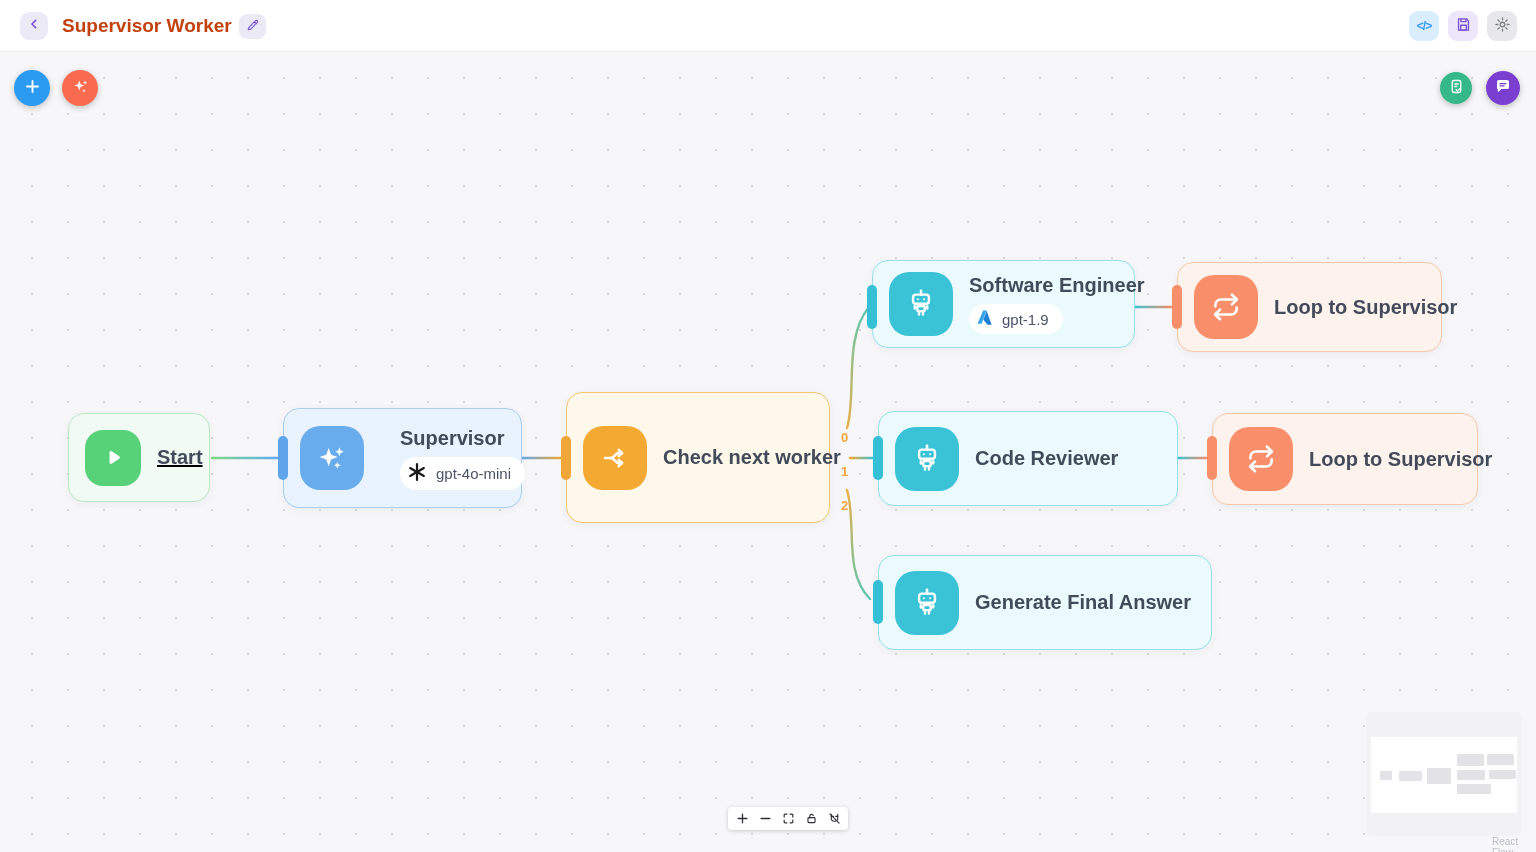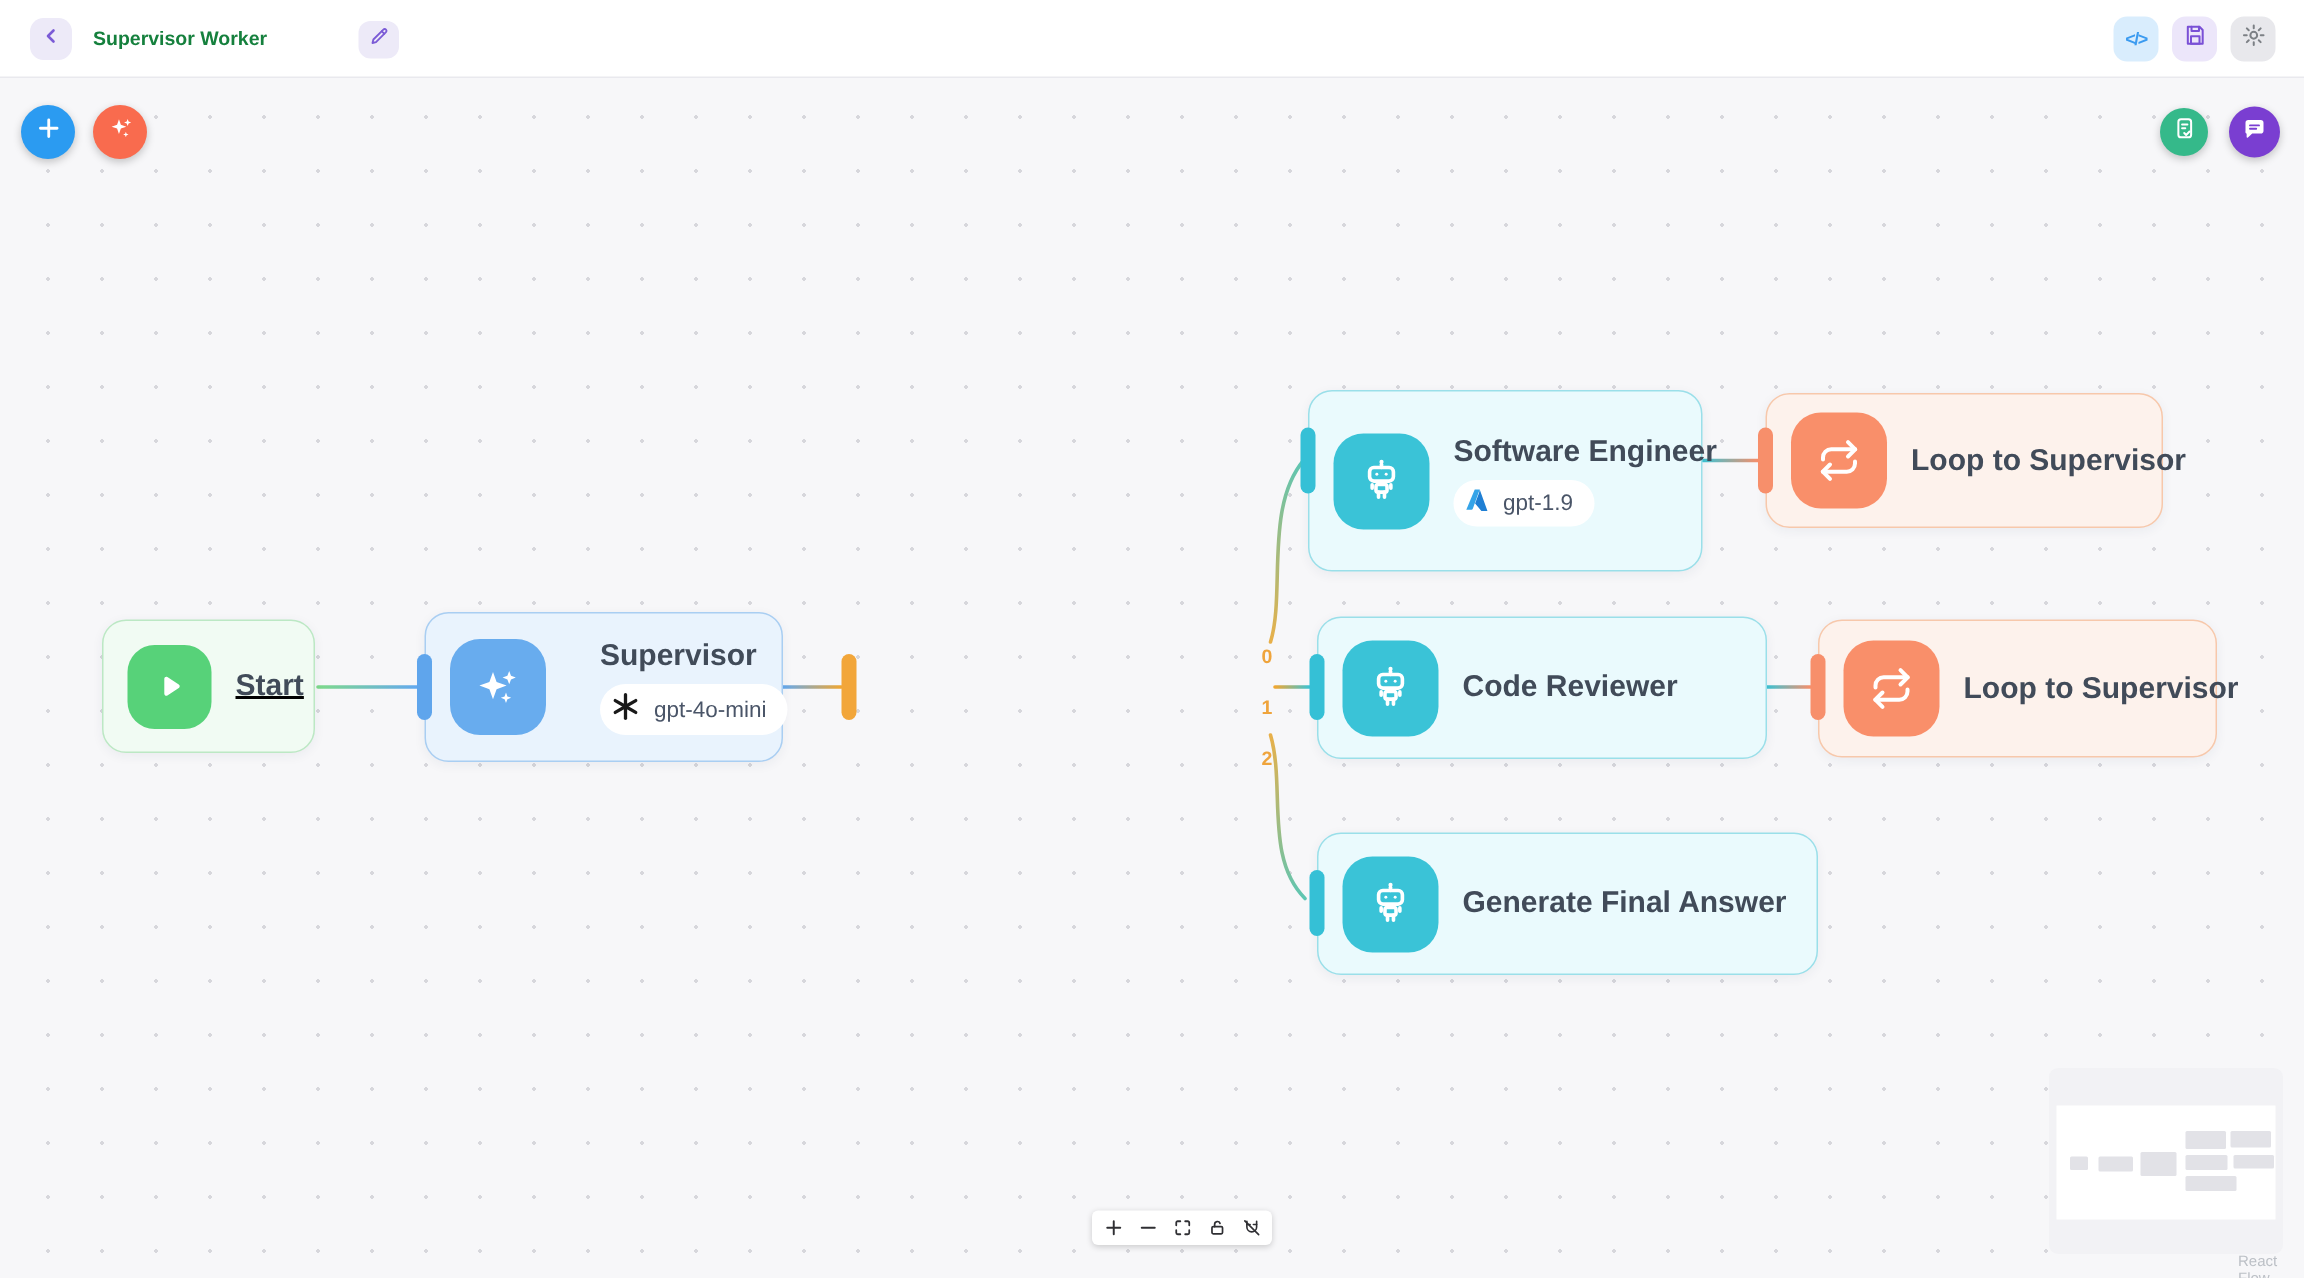--- a/index.html
+++ b/index.html
@@ -10,21 +10,21 @@
   .header { position:absolute; left:0; top:0; width:1536px; height:52px;
     background:#ffffff; border-bottom:1px solid #e9e9ee; z-index:30; }
   .hbtn { position:absolute; display:flex; align-items:center; justify-content:center;
     border-radius:9px; cursor:pointer; }
   .btn-back  { left:20px;  top:12px; width:28px; height:28px; background:#edeaf8; }
   .btn-edit  { left:239px; top:14px; width:27px; height:25px; background:#edeaf8; border-radius:8px; }
   .btn-code  { left:1409px; top:11px; width:30px; height:30px; background:#d9edfd; }
   .btn-save  { left:1448px; top:11px; width:30px; height:30px; background:#ece6fa; }
   .btn-gear  { left:1487px; top:11px; width:30px; height:30px; background:#e8e8ec; }
   .page-title { position:absolute; left:62px; top:0; height:52px; line-height:52px;
-    font-size:13px; font-weight:700; color:#15803d; }
+    font-size:19px; font-weight:700; color:#c2410c; }
   .code-glyph { font-size:12px; font-weight:700; color:#3b9bf0; letter-spacing:-1px; }
 
   
   .canvas { position:absolute; left:0; top:52px; width:1536px; height:800px;
     background-color:#f7f7f9;
     background-image:radial-gradient(circle, #d7d7dc 1.3px, transparent 1.4px);
     background-size:36px 36px; background-position:14px 8px; }
 
   .circle-btn { position:absolute; border-radius:50%; display:flex; align-items:center;
     justify-content:center; box-shadow:0 2px 6px rgba(0,0,0,.22); cursor:pointer; }
@@ -33,21 +33,21 @@
   .btn-tasks { left:1440px; top:20px; width:32px; height:32px; background:#35b98a; }
   .btn-chat  { left:1486px; top:19px; width:34px; height:34px; background:#7a3ed1; }
 
   
   .node { position:absolute; border-radius:16px; display:flex; align-items:center;
     padding:16px 20px 16px 16px; gap:16px; box-shadow:0 2px 8px rgba(26,58,89,.06);
     cursor:pointer; }
   .n-start        { left:68px;   top:361px; width:142px; height:89px;  background:#f1fbf3; border:1px solid #bce8c4;text-decoration:underline; }
   .n-supervisor   { left:283px;  top:356px; width:239px; height:100px; background:#e9f3fd; border:1px solid #a9cef2;gap:36px; }
   .n-check        { left:566px;  top:340px; width:264px; height:131px; background:#fdf8ea; border:1px solid #f1c66f; }
-  .n-sweng        { left:872px;  top:208px; width:263px; height:121px;  background:#eafafd; border:1px solid #9adfe9; }
+  .n-sweng        { left:872px;  top:208px; width:263px; height:88px;  background:#eafafd; border:1px solid #9adfe9; }
   .n-loop1        { left:1177px; top:210px; width:265px; height:90px;  background:#fdf2ec; border:1px solid #f7c8ab; }
   .n-codereviewer { left:878px;  top:359px; width:300px; height:95px;  background:#eafafd; border:1px solid #9adfe9;align-items:center; }
   .n-loop2        { left:1212px; top:361px; width:266px; height:92px;  background:#fdf2ec; border:1px solid #f7c8ab; }
   .n-genfinal     { left:878px;  top:503px; width:334px; height:95px;  background:#eafafd; border:1px solid #9adfe9; }
 
   .icon-box { flex:none; width:64px; height:64px; border-radius:20px;
     display:flex; align-items:center; justify-content:center; }
   .icon-sm  { width:56px; height:56px; border-radius:18px; }
   .ib-green { background:#57d279; } .ib-blue  { background:#68acee; }
   .ib-amber { background:#f4a932; } .ib-teal  { background:#3ac3d7; }
@@ -259,20 +259,32 @@
                 <rect x="10.8" y="2.2" width="2.4" height="10.3" rx="1.2" transform="rotate(240 12 12)"></rect>
                 <rect x="10.8" y="2.2" width="2.4" height="10.3" rx="1.2" transform="rotate(300 12 12)"></rect>
               </g>
             </svg>
         </span>
         <span>gpt-4o-mini</span>
       </div>
     </div>
   </div>
 
+  <div class="node n-check">
+    <div class="icon-box ib-amber">
+      <svg width="32" height="32" viewBox="0 0 24 24" fill="none" stroke="#fff" stroke-width="2" stroke-linecap="round" stroke-linejoin="round">
+          <path d="M4.5 12h4.2"></path>
+          <path d="M8.7 12c3.4 0 2.9-3.8 6.3-3.8h1.6"></path>
+          <path d="M8.7 12c3.4 0 2.9 3.8 6.3 3.8h1.6"></path>
+          <path d="M14.8 5.9l2.5 2.3-2.5 2.3"></path>
+          <path d="M14.8 13.5l2.5 2.3-2.5 2.3"></path>
+        </svg>
+    </div>
+    <div class="node-title">Check next worker</div>
+  </div>
 
   <div class="node n-sweng">
     <div class="icon-box ib-teal">
       <svg width="34" height="34" viewBox="0 0 24 24" fill="none" stroke="#fff" stroke-width="1.7" stroke-linecap="round" stroke-linejoin="round">
           <circle cx="12" cy="2.8" r="1" fill="#fff" stroke="none"></circle>
           <path d="M12 3.9v1.5"></path>
           <rect x="6.4" y="5.4" width="11.2" height="6.4" rx="2"></rect>
           <circle cx="9.8" cy="8.6" r=".7" fill="#fff" stroke="none"></circle>
           <circle cx="14.2" cy="8.6" r=".7" fill="#fff" stroke="none"></circle>
           <path d="M7.6 13.6v1.6M16.4 13.6v1.6"></path>

